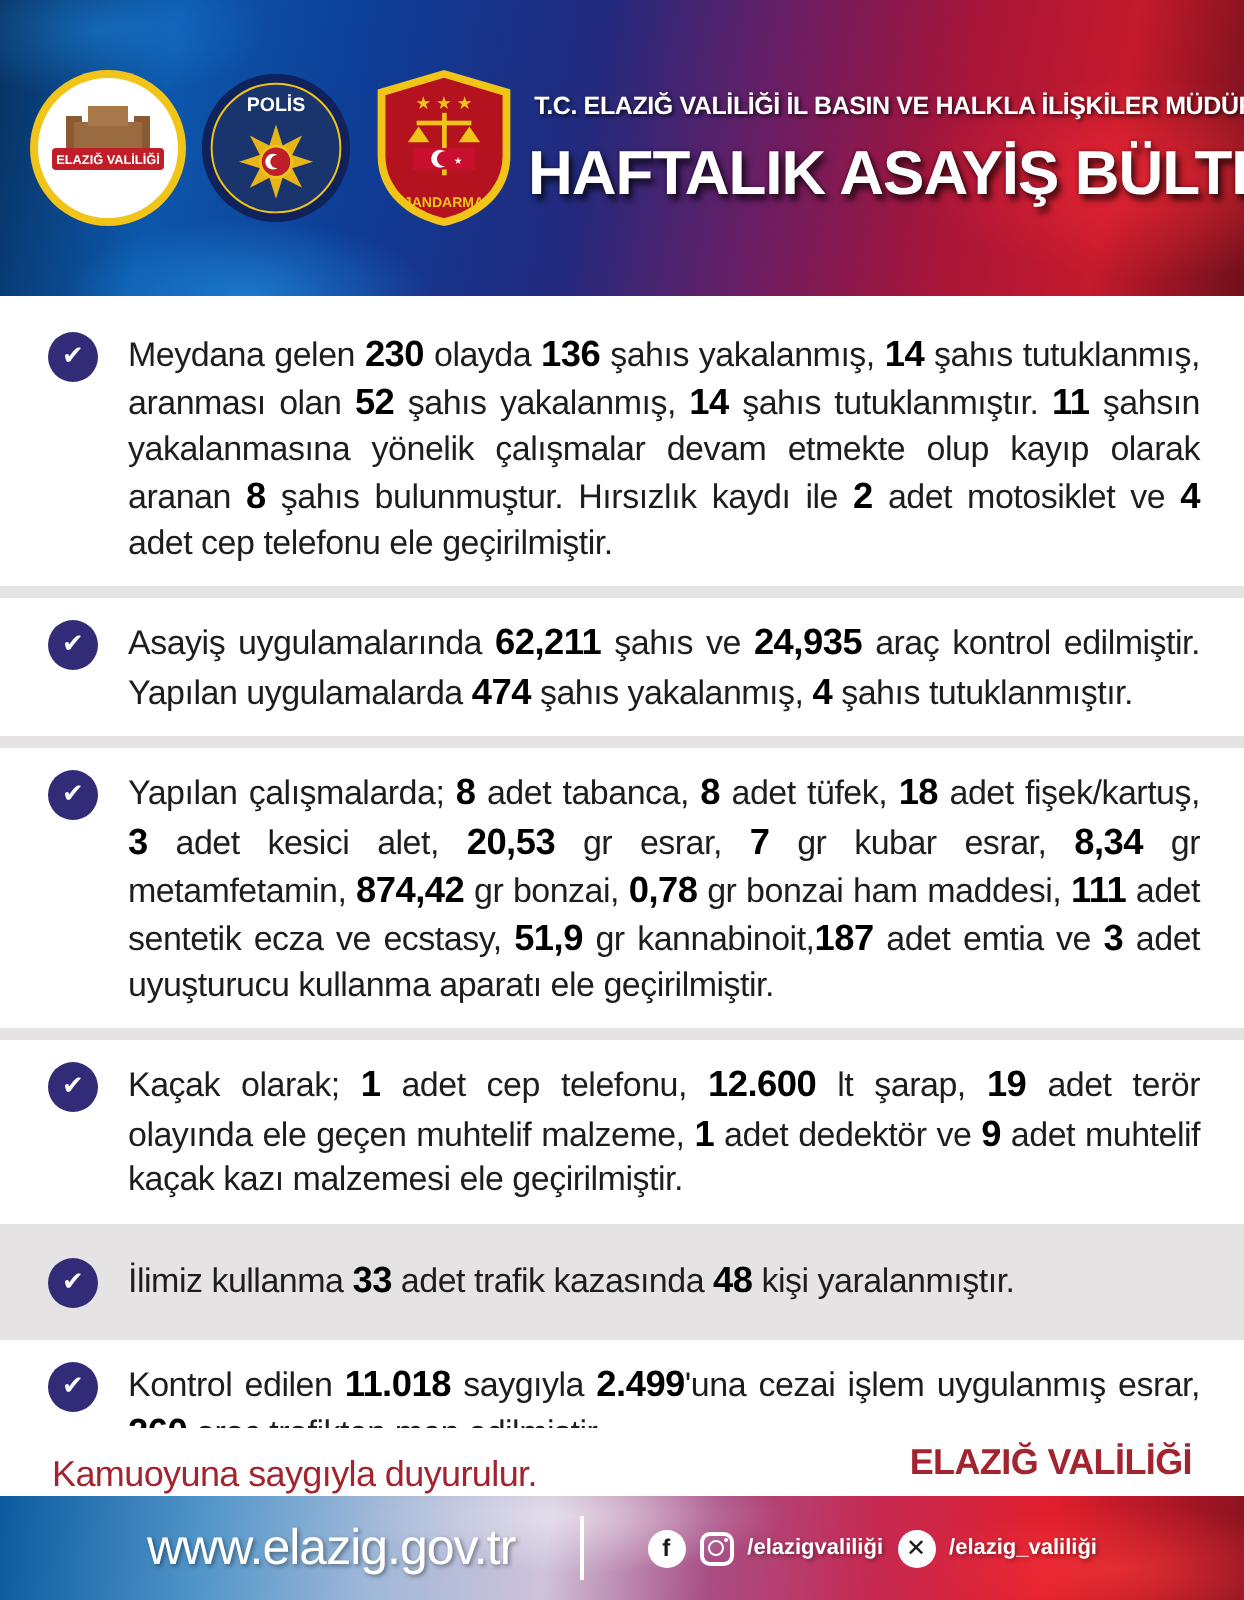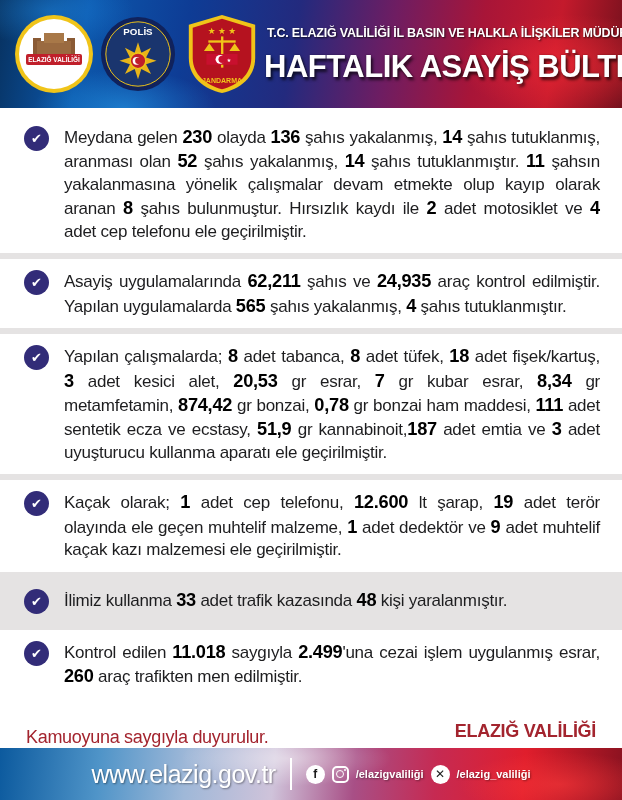--- a/index.html
+++ b/index.html
@@ -2,21 +2,21 @@
 <html lang="tr"><head>
 <meta charset="utf-8">
 <style>
   * { margin:0; padding:0; box-sizing:border-box; }
   html,body { width:622px; height:800px; overflow:hidden; }
   body { font-family:"Liberation Sans","DejaVu Sans",sans-serif; background:#fff; }
   #page { width:622px; height:800px; display:flex; flex-direction:column; }
 
   
   .hero {
-    height:108px; flex:none; display:flex; align-items:center; padding:0 10px 0 14px;
+    height:148px; flex:none; display:flex; align-items:center; padding:0 10px 0 14px;
     background:
       radial-gradient(ellipse 130px 55px at 20% 100%, rgba(45,180,255,.45), transparent 70%),
       radial-gradient(ellipse 120px 50px at 8% 10%, rgba(40,160,255,.35), transparent 70%),
       radial-gradient(ellipse 160px 70px at 92% 60%, rgba(255,45,55,.55), transparent 72%),
       linear-gradient(100deg,#07315f 0%,#0c57ab 14%,#0e3c95 30%,#232a7e 47%,#6e1d62 62%,#a81538 76%,#c41a2c 88%,#70101c 100%);
   }
   .emblems { display:flex; align-items:center; gap:5px; flex:none; }
   .emblem { flex:none; }
   .emblem svg { display:block; }
   .hero-text { flex:1; text-align:center; color:#fff; padding:2px 0 0 2px; }
@@ -58,21 +58,21 @@
   
   .closing {
     flex:none; height:34px; background:#fff; display:flex; align-items:center;
     justify-content:space-between; padding:0 26px; color:#a3242e; font-size:18px;
   }
   .closing .left { font-weight:500; letter-spacing:-0.3px;margin-top:12px; }
   .closing .right { font-weight:600; letter-spacing:-0.3px; }
 
   
   .bar {
-    flex:none; height:52px; display:flex; align-items:center; justify-content:center; gap:14px;
+    flex:none; height:52px; display:flex; align-items:center; justify-content:center; gap:32px;
     color:#fff;
     background:
       radial-gradient(ellipse 150px 40px at 46% 20%, rgba(255,255,255,.45), transparent 70%),
       radial-gradient(ellipse 140px 45px at 90% 70%, rgba(255,60,60,.55), transparent 72%),
       linear-gradient(95deg,#0c5a9e 0%,#4f94c8 16%,#9fb8d8 30%,#cfc3da 44%,#a84f86 57%,#c62a52 70%,#e01e2c 84%,#8a1220 100%);
   }
   .site { font-size:25px; font-weight:500; letter-spacing:-0.5px; text-shadow:1px 1px 2px rgba(0,0,0,.4); }
   .vline { width:2px; height:32px; background:#fff; display:inline-block; }
   .social { display:flex; align-items:center; gap:7px; }
   .fb, .xx {
@@ -144,21 +144,21 @@
   <div class="gap"></div>
 
 
   <main id="bullets">
       <section class="item">
         <span class="check">✔</span>
         <p><span>Meydana gelen </span><span class="b">230</span><span> olayda </span><span class="b">136</span><span> şahıs yakalanmış, </span><span class="b">14</span><span> şahıs tutuklanmış, aranması olan </span><span class="b">52</span><span> şahıs yakalanmış, </span><span class="b">14</span><span> şahıs tutuklanmıştır. </span><span class="b">11</span><span> şahsın yakalanmasına yönelik çalışmalar devam etmekte olup kayıp olarak aranan </span><span class="b">8</span><span> şahıs bulunmuştur. Hırsızlık kaydı ile </span><span class="b">2</span><span> adet motosiklet ve </span><span class="b">4</span><span> adet cep telefonu ele geçirilmiştir.</span></p>
       </section>
       <section class="item">
         <span class="check">✔</span>
-        <p><span>Asayiş uygulamalarında </span><span class="b">62,211</span><span> şahıs ve </span><span class="b">24,935</span><span> araç kontrol edilmiştir. Yapılan uygulamalarda </span><span class="b">565</span><span> şahıs yakalanmış, </span><span class="b">4</span><span> şahıs tutuklanmıştır.</span></p>
+        <p><span>Asayiş uygulamalarında </span><span class="b">62,211</span><span> şahıs ve </span><span class="b">24,935</span><span> araç kontrol edilmiştir. Yapılan uygulamalarda </span><span class="b">474</span><span> şahıs yakalanmış, </span><span class="b">4</span><span> şahıs tutuklanmıştır.</span></p>
       </section>
       <section class="item">
         <span class="check">✔</span>
         <p><span>Yapılan çalışmalarda; </span><span class="b">8</span><span> adet tabanca, </span><span class="b">8</span><span> adet tüfek, </span><span class="b">18</span><span> adet fişek/kartuş, </span><span class="b">3</span><span> adet kesici alet, </span><span class="b">20,53</span><span> gr esrar, </span><span class="b">7</span><span> gr kubar esrar, </span><span class="b">8,34</span><span> gr metamfetamin, </span><span class="b">874,42</span><span> gr bonzai, </span><span class="b">0,78</span><span> gr bonzai ham maddesi, </span><span class="b">111</span><span> adet sentetik ecza ve ecstasy, </span><span class="b">51,9</span><span> gr kannabinoit,</span><span class="b">187</span><span> adet emtia ve </span><span class="b">3</span><span> adet uyuşturucu kullanma aparatı ele geçirilmiştir.</span></p>
       </section>
       <section class="item">
         <span class="check">✔</span>
         <p><span>Kaçak olarak; </span><span class="b">1</span><span> adet cep telefonu, </span><span class="b">12.600</span><span> lt şarap, </span><span class="b">19</span><span> adet terör olayında ele geçen muhtelif malzeme, </span><span class="b">1</span><span> adet dedektör ve </span><span class="b">9</span><span> adet muhtelif kaçak kazı malzemesi ele geçirilmiştir.</span></p>
       </section>
       <section class="item shaded">

